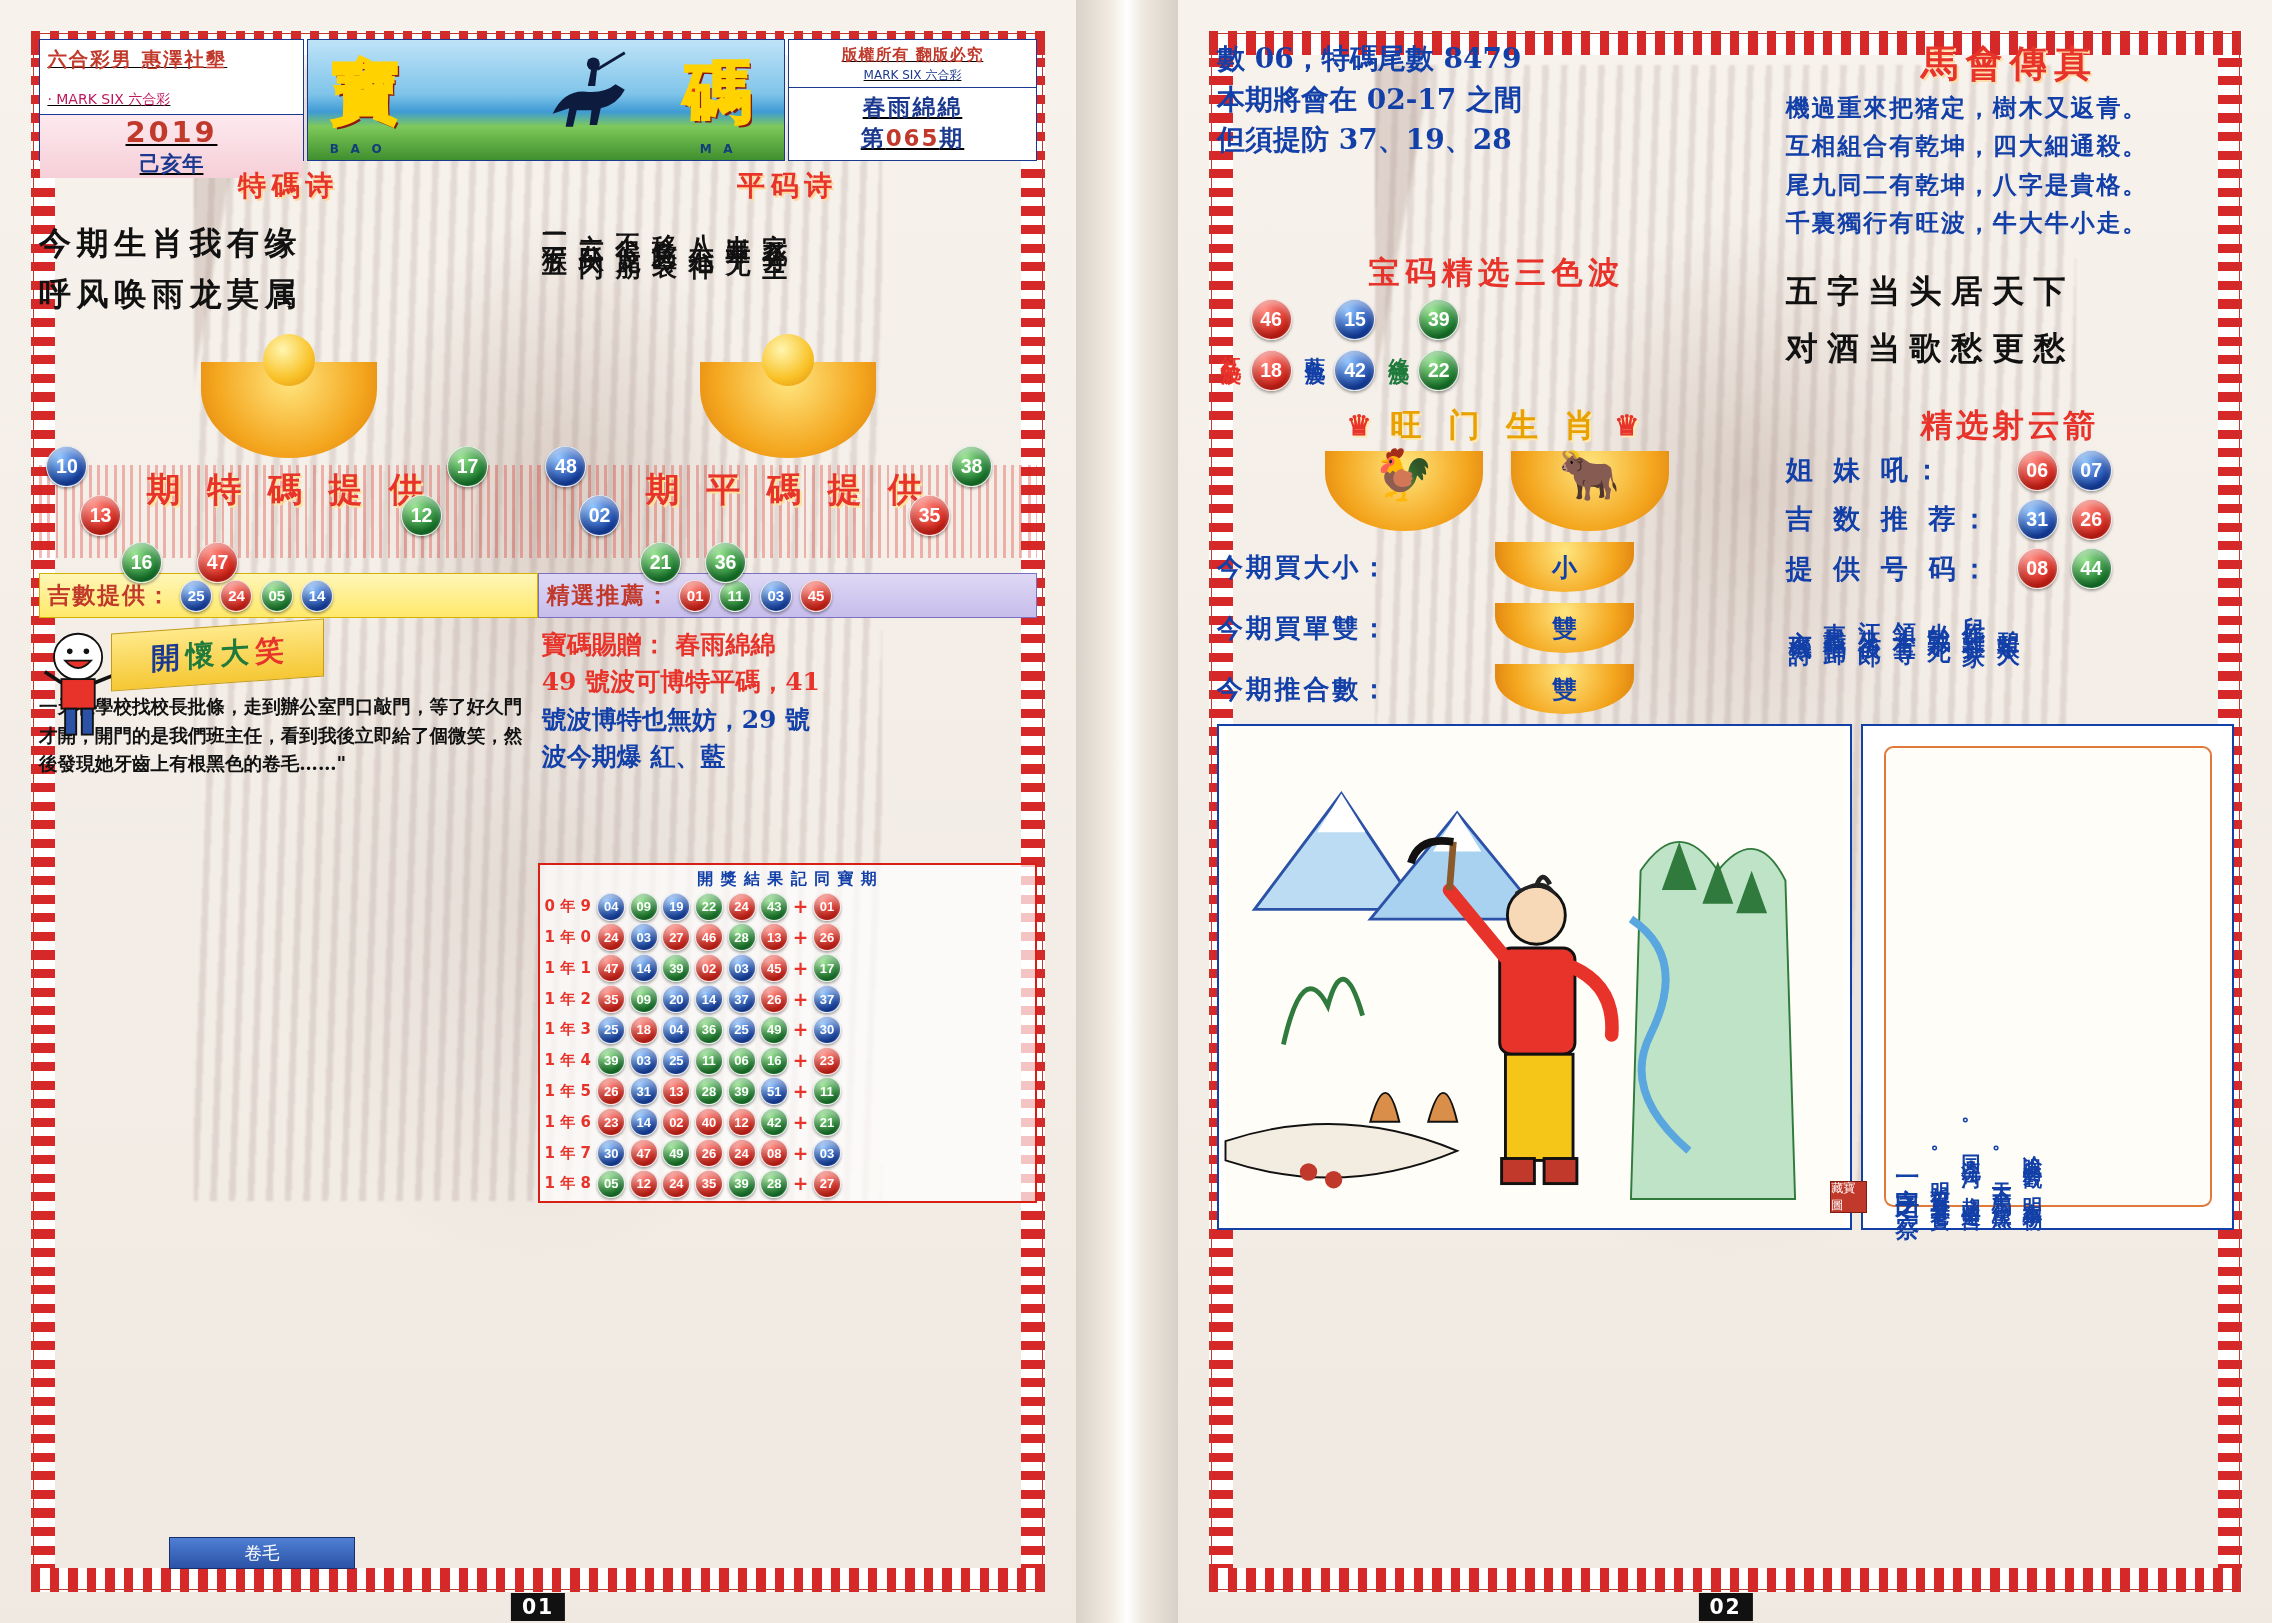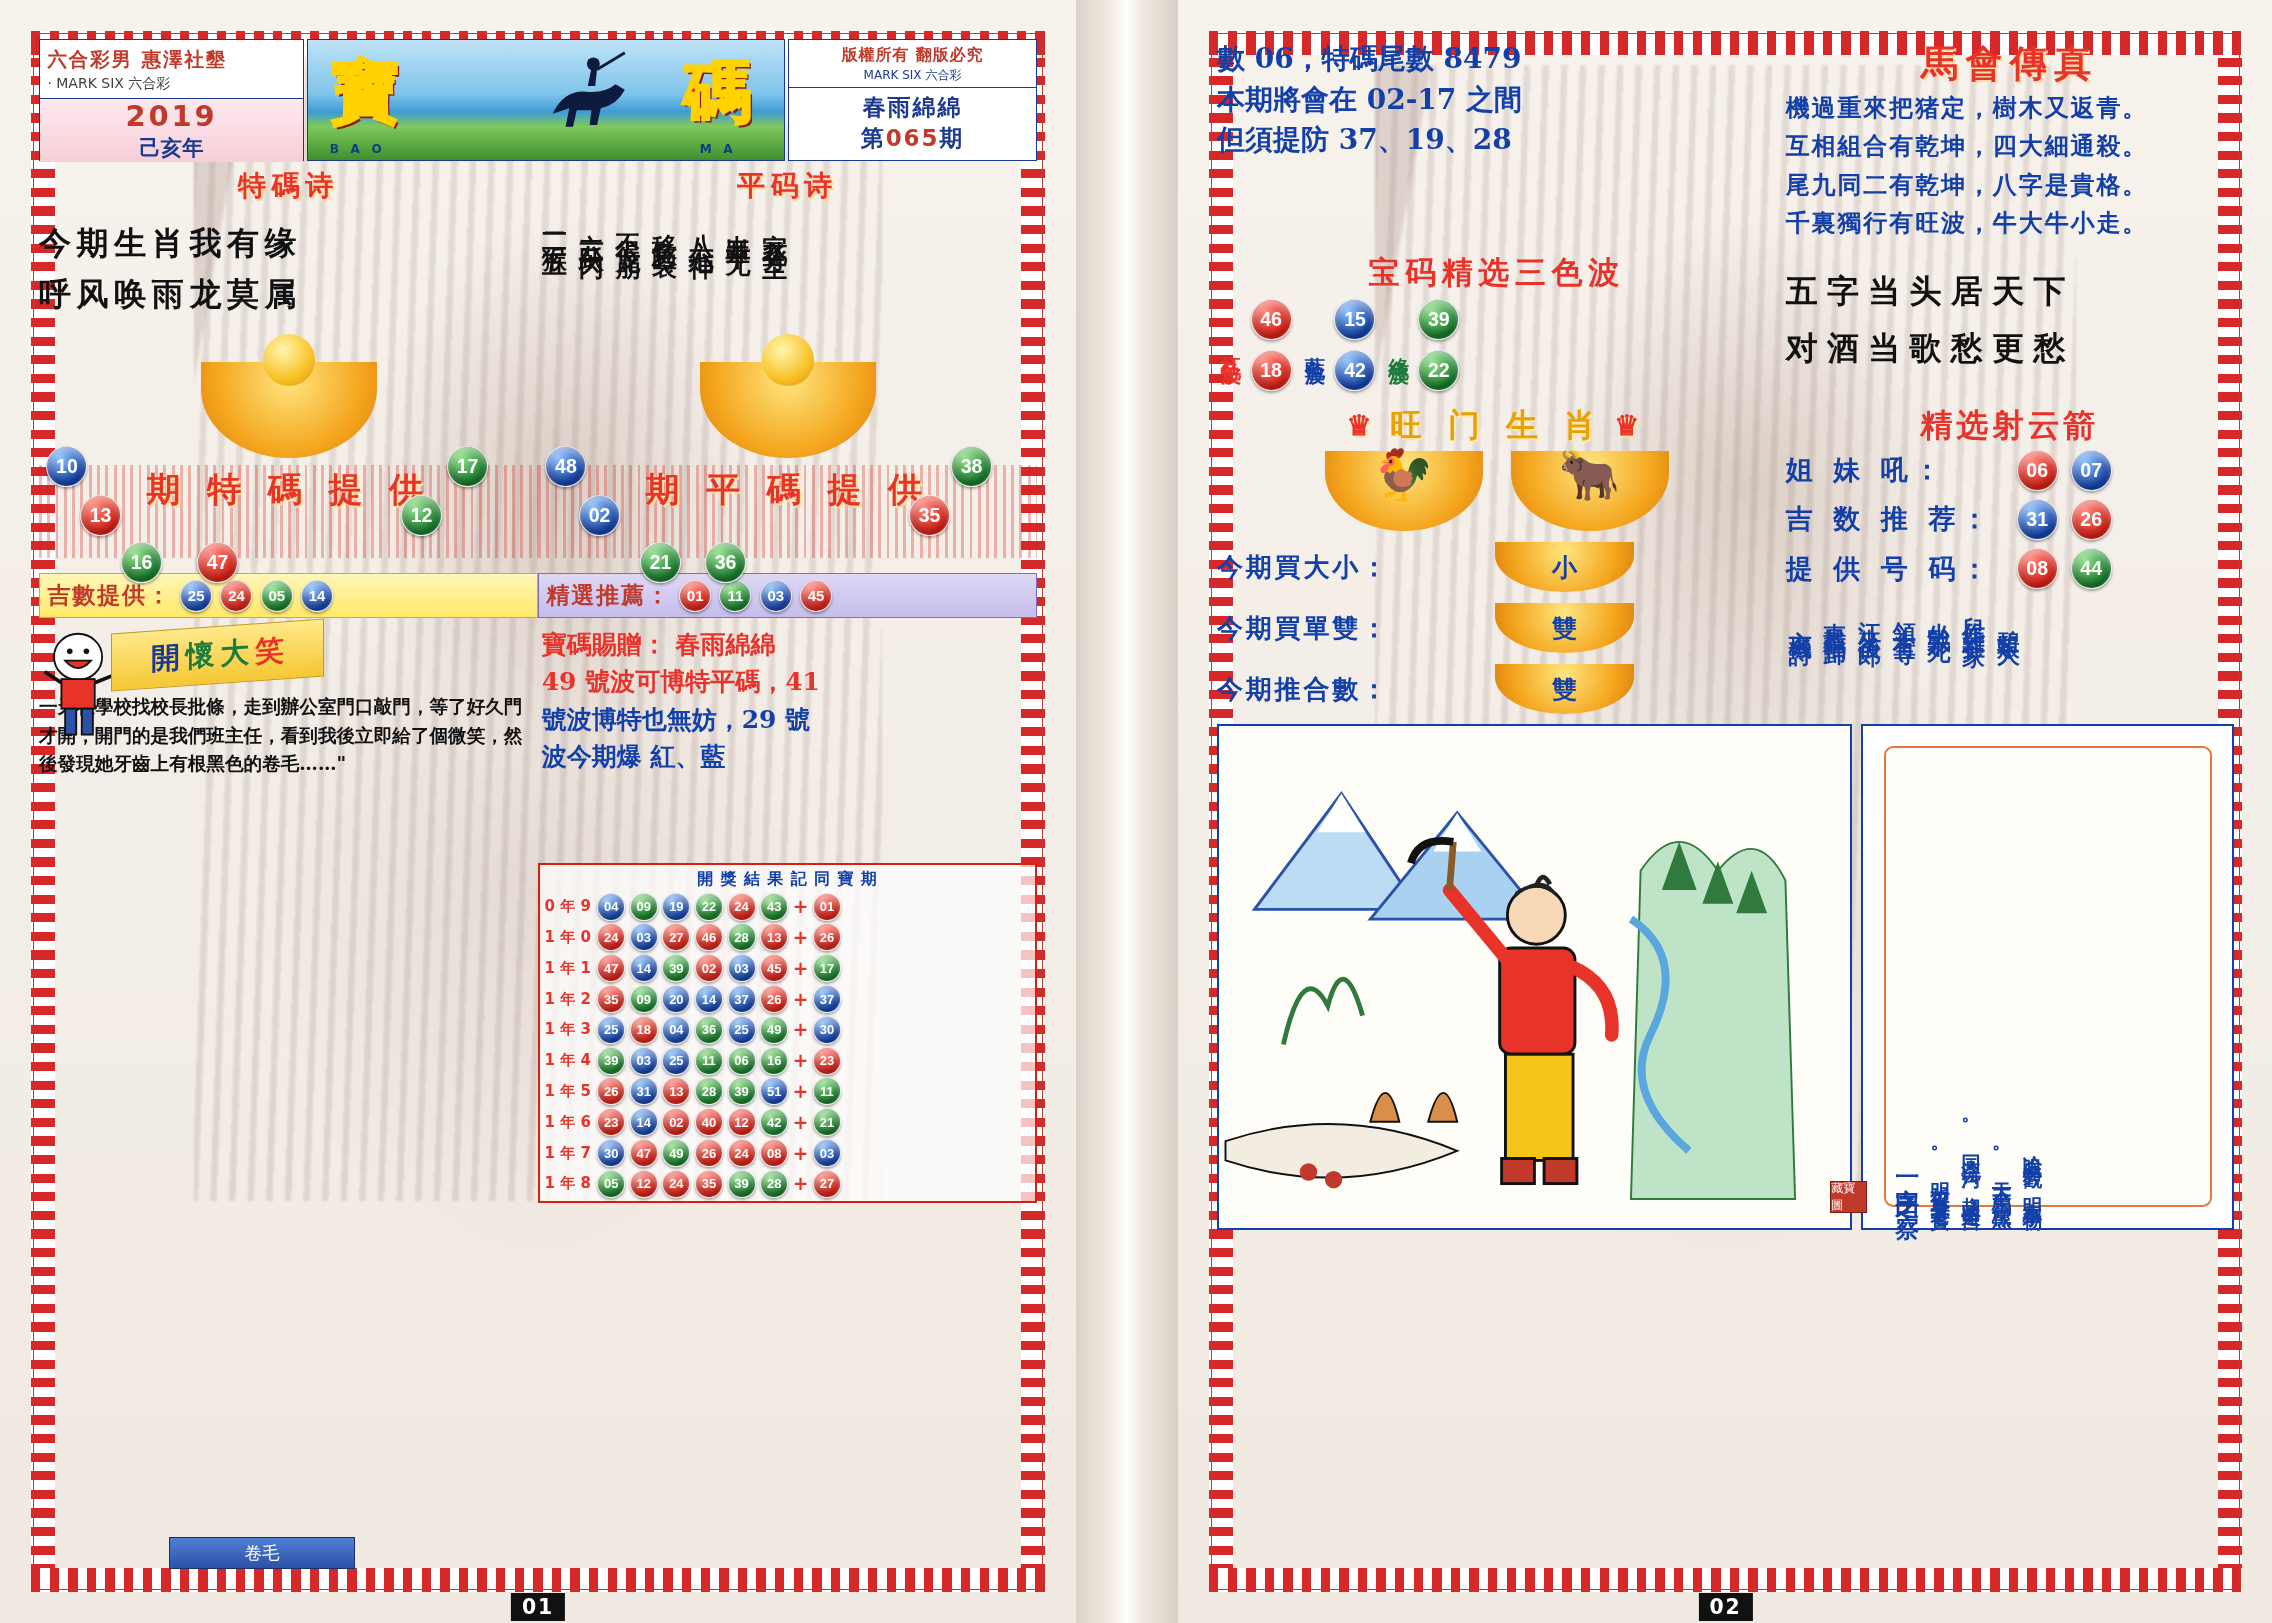--- a/index.html
+++ b/index.html
@@ -50,25 +50,25 @@
   }
   .ghost-hair {
     position:absolute; left:18%; top:4%; width:64%; height:70%;
     background:
       linear-gradient(100deg, rgba(150,120,110,.28) 0 6%, rgba(0,0,0,0) 6.5%),
       repeating-linear-gradient(92deg, rgba(130,100,95,.18) 0 6.5px, rgba(255,255,255,0) 6.5px 18.6px);
     filter:blur(0.9px);
   }
 
   
-  .hdr { position:relative; display:flex; height:122px; }
+  .hdr { position:relative; display:flex; height:122px;text-decoration:underline; }
   .hdr-col { border:1.9px solid #1b3a8f; background:#fff; }
   .hdr-l { width:265px; }
   .hdr-l .t1 { color:#c0392b; font-weight:bold; font-size:19.5px; padding:5.6px 5.6px 0 7.4px; letter-spacing:1.9px;}
-  .hdr-l .t2 { color:#404040; font-size:14px; padding:2.8px 7.4px; }
+  .hdr-l .t2 { color:#be185d; font-size:14px; padding:2.8px 7.4px;margin-top:16px; }
   .hdr-year { margin-top:1.9px; border-top:1.9px solid #1b3a8f; background:linear-gradient(180deg,#fde9ef,#f6cfd8); text-align:center; }
   .hdr-year .y { color:#c0392b; font-weight:bold; font-size:29px; letter-spacing:2.8px; }
   .hdr-year .y2 { color:#1b3a8f; font-weight:bold; font-size:21.3px; }
   .hdr-m {
     flex:1; margin:0 2.8px; position:relative;
     background:linear-gradient(180deg,#bfe3f7 0%,#7fc4ea 45%,#3f9bd4 60%,#7ec95a 72%,#3f8f2e 100%);
     border:1.9px solid #1b3a8f; overflow:hidden;
   }
   .logo-bao, .logo-ma {
     position:absolute; top:7.4px; font-size:67px; font-weight:bold;

